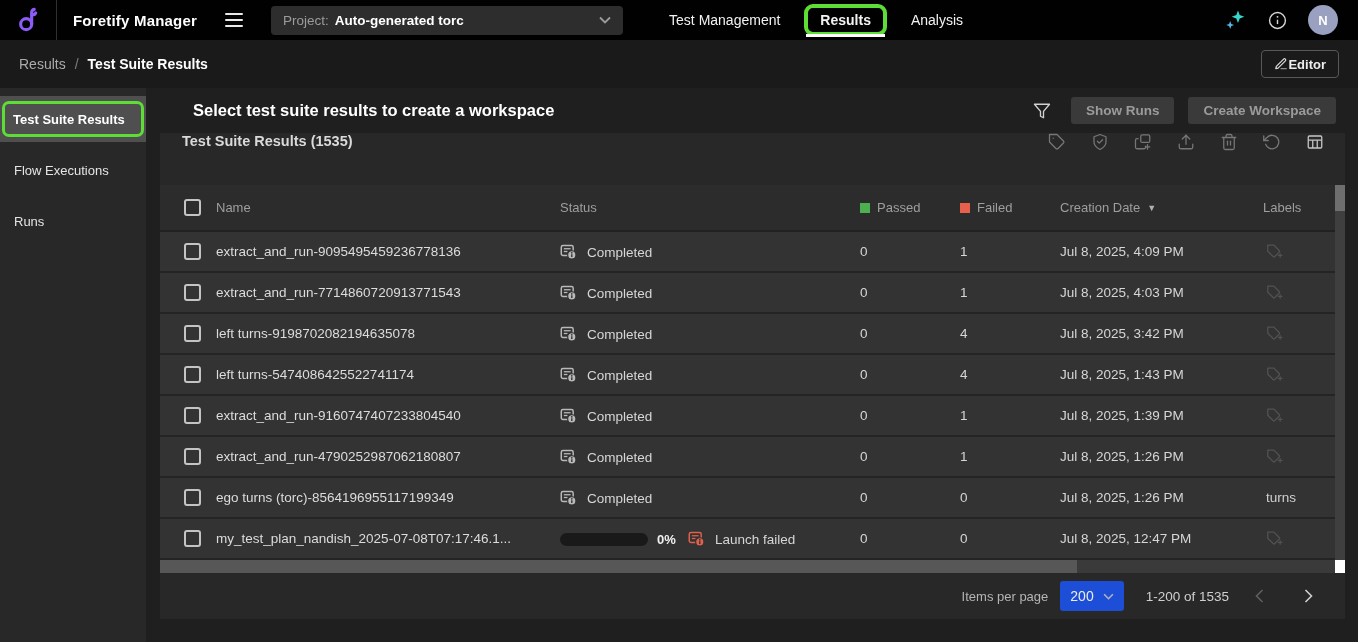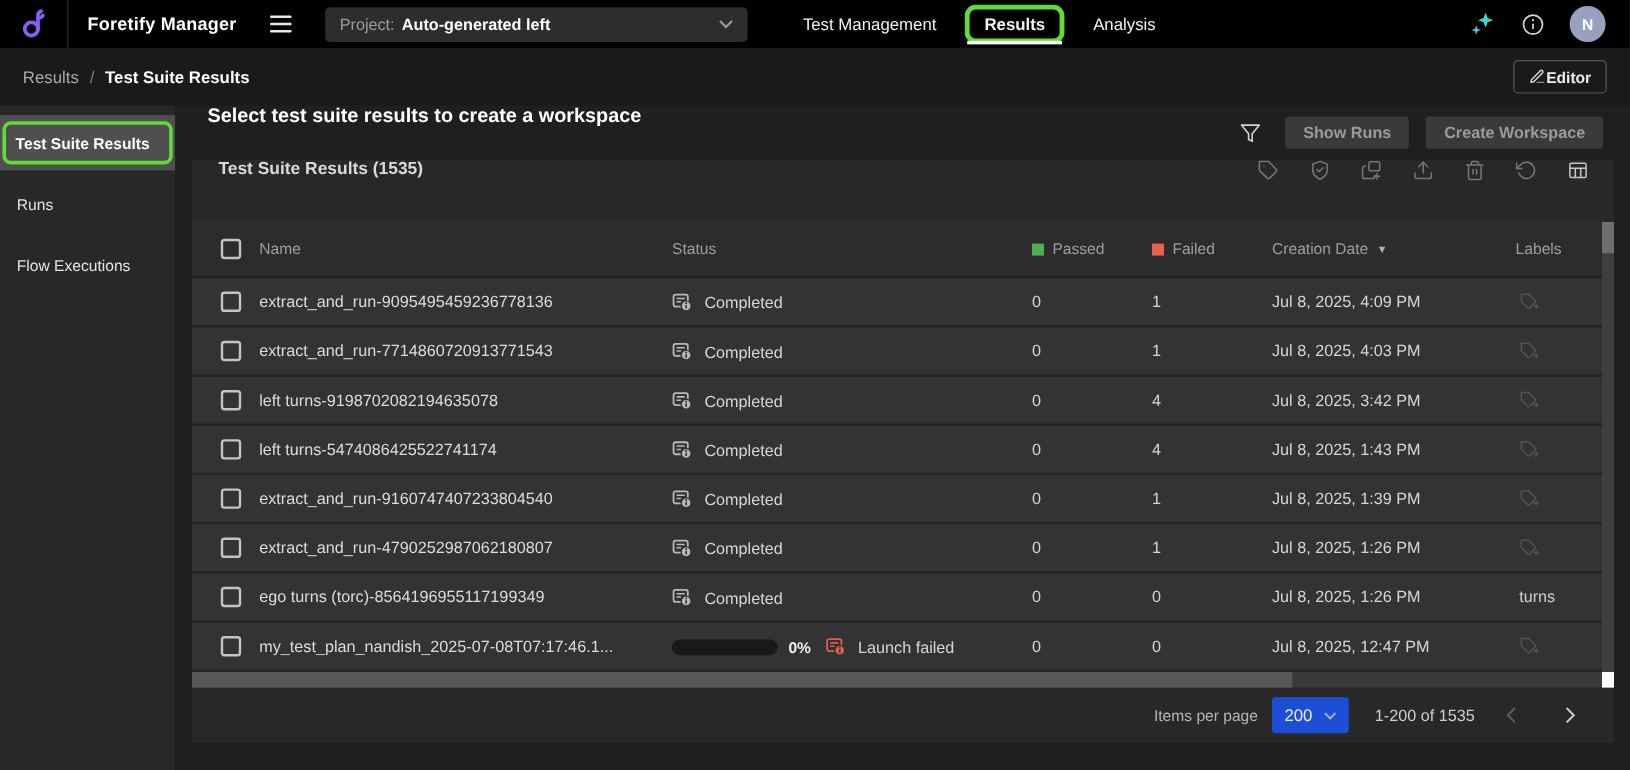--- a/index.html
+++ b/index.html
@@ -49,21 +49,21 @@
   .body-row { display:flex; flex:1; min-height:0; }
   .sidebar { width:146px; background:#282828; padding-top:8px; flex:none; }
   .sidebar-item { height:46px; display:flex; align-items:center; padding:0 14px;
                   color:#e4e4e4; font-size:13px; cursor:pointer; white-space:nowrap; }
   .sidebar-item + .sidebar-item { margin-top:5px; }
   .sidebar-item.selected { background:#4f4f4f; padding:0 2px; }
   .sel-annot { border:3px solid var(--annotation-green,#5ddd35); border-radius:7px; width:100%; height:36px;
                display:flex; align-items:center; padding:0 8px; color:#ffffff; font-weight:700; }
 
   .main { flex:1; min-width:0; display:flex; flex-direction:column; background:#1f1f1f; }
-  .main-header { height:45px; flex:none; display:flex; padding:0 22px 0 27px; }
+  .main-header { height:45px; flex:none; display:flex; align-items:center; padding:0 22px 0 47px; }
   .main-title { color:#ffffff; font-size:16.5px; font-weight:700; white-space:nowrap; }
   .main-actions { margin-left:auto; display:flex; align-items:center; gap:14px; }
   .filter-btn { display:flex; color:#d2d2d2; cursor:pointer; margin-right:6px; }
   .ghost-btn { height:27px; background:#3a3a3a; border:none; border-radius:3px; color:#9b9b9b;
                font-size:13.5px; font-weight:600; padding:0 15px; font-family:inherit; white-space:nowrap; }
 
   
   .panel { margin:0 13px 0 14px; background:#282828; display:flex; flex-direction:column; flex:none; }
   .panel-titlebar { height:52px; display:flex; align-items:flex-start; padding:0 21px 0 22px; }
   .panel-title { color:#dadada; font-size:14.5px; font-weight:700; white-space:nowrap; }
@@ -129,21 +129,21 @@
     </div>
     <div class="app-title">Foretify Manager</div>
     <div class="hamburger">
         <span></span>
         <span></span>
         <span></span>
       </div>
 
     <div class="project-select">
       <span class="project-label">Project:</span>
-      <span class="project-value">Auto-generated left</span>
+      <span class="project-value">Auto-generated torc</span>
       <span class="chev">
         <svg width="12" height="8" viewBox="0 0 12 8">
             <polyline points="1,1.5 6,6.5 11,1.5" fill="none" stroke="currentColor" stroke-width="1.8"></polyline>
           </svg>
       </span>
     </div>
 
     <nav class="tabs">
       <div class="tab">Test Management</div>
       <div class="tab-results-wrap">
@@ -185,22 +185,22 @@
       <span>Editor</span>
     </button>
   </div>
 
   <div class="body-row">
 
     <aside class="sidebar">
       <div class="sidebar-item selected">
         <span class="sel-annot">Test Suite Results</span>
       </div>
+      <div class="sidebar-item">Flow Executions</div>
       <div class="sidebar-item">Runs</div>
-      <div class="sidebar-item">Flow Executions</div>
     </aside>
 
     <main class="main">
 
       <div class="main-header">
         <div class="main-title">Select test suite results to create a workspace</div>
         <div class="main-actions">
           <span class="filter-btn">
             <svg width="18" height="18" viewBox="0 0 24 24">
                 <polygon points="22 3 2 3 10 12.5 10 19 14 21 14 12.5 22 3" fill="none" stroke="currentColor" stroke-width="1.8" stroke-linejoin="round"></polygon>

